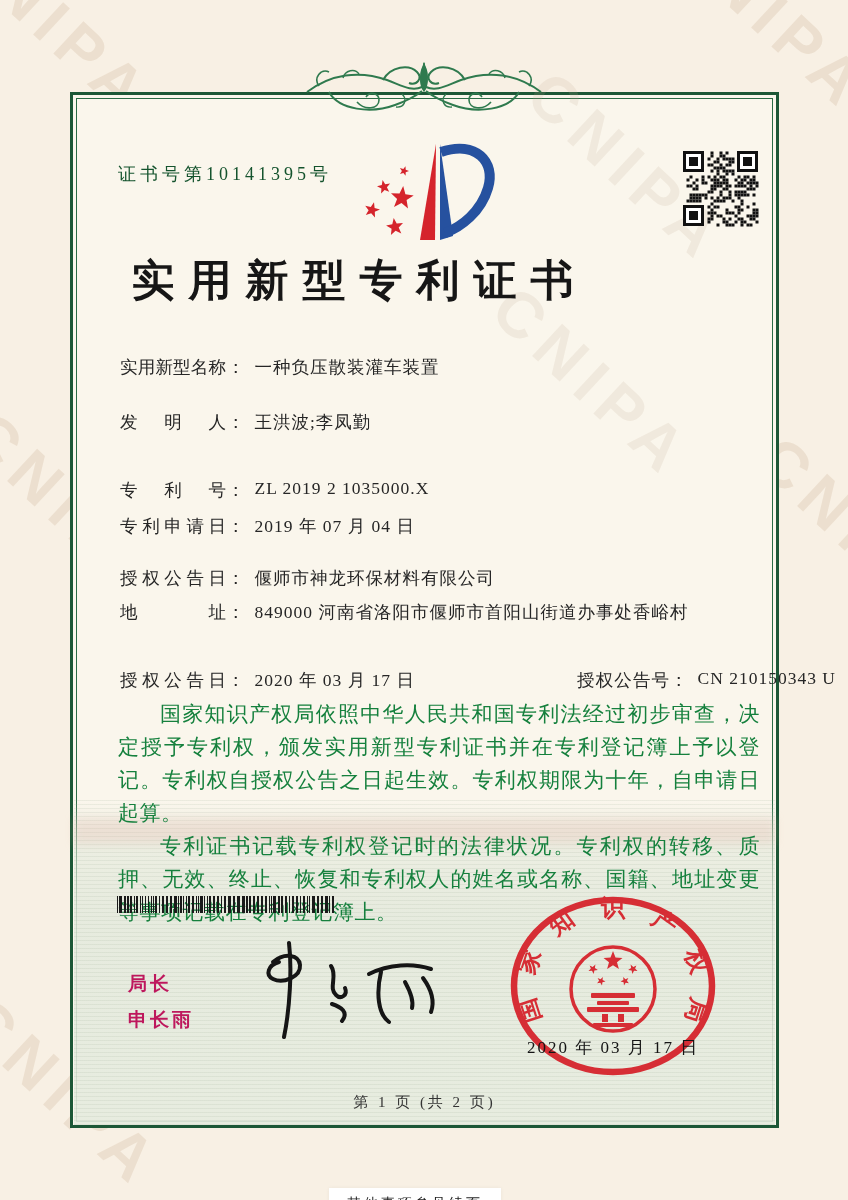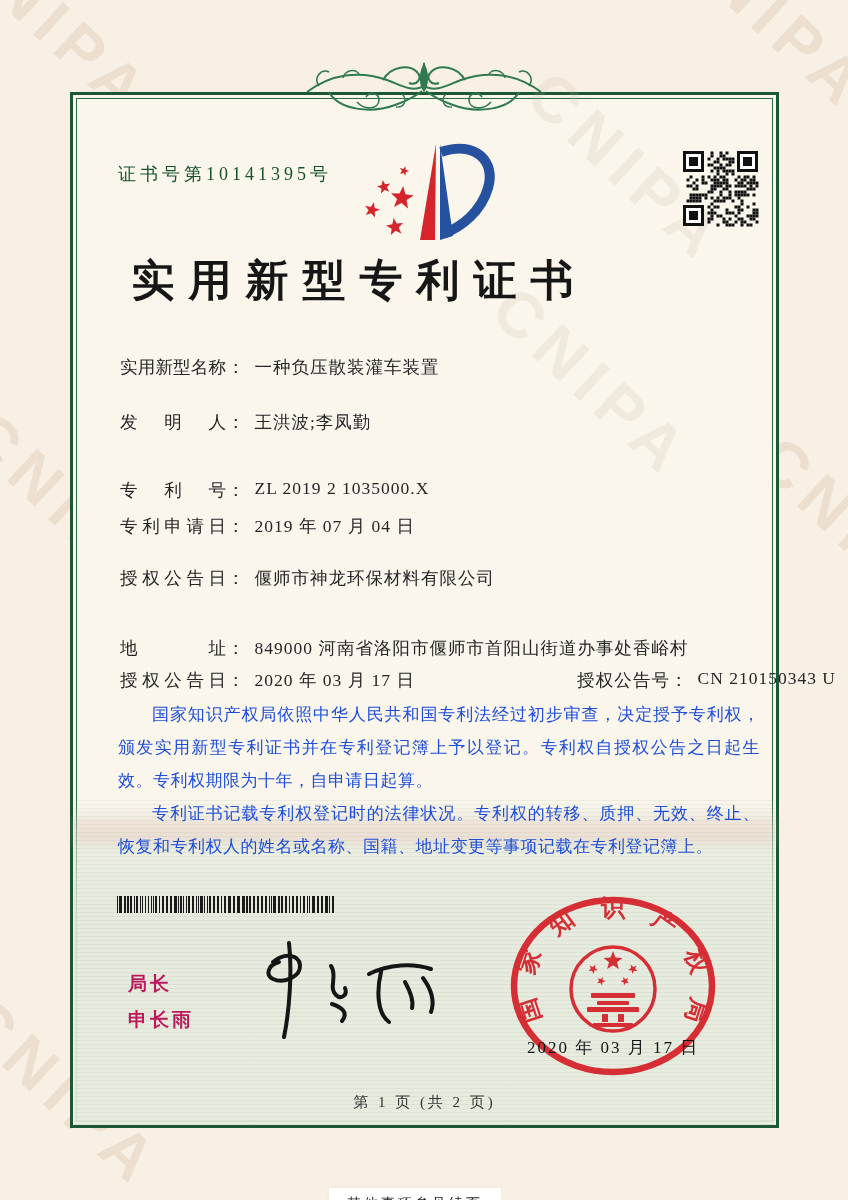--- a/index.html
+++ b/index.html
@@ -50,21 +50,21 @@
   }
   .flabel{
     display:inline-block;width:106px;text-align:justify;text-align-last:justify;
   }
   .colon{margin:0 10px 0 1px;}
   .fvalue{letter-spacing:1px;}
   .grant2{position:absolute;left:445px;top:0;display:flex;}
   .grant2 .flabel{width:92px;margin-left:12px;}
   .body-text{
     position:absolute;left:118px;top:698px;width:642px;z-index:5;
-    font-size:17px;line-height:33px;color:#1d4ed8;text-align:justify;
+    font-size:21px;line-height:33px;color:#15803d;text-align:justify;
   }
   .body-text p{margin:0;text-indent:2em;letter-spacing:0.5px;}
   .barcode{position:absolute;left:117px;top:896px;z-index:5;}
   .director{
     position:absolute;left:128px;top:966px;z-index:5;
     font-family:"Liberation Sans","DejaVu Sans",sans-serif;
     font-size:19px;font-weight:600;color:#be185d;letter-spacing:3px;line-height:36px;
   }
   .signature{position:absolute;left:243px;top:938px;z-index:5;}
   .seal{position:absolute;left:505px;top:893px;z-index:5;opacity:0.95;}
@@ -359,21 +359,21 @@
   <div class="frow" style="top:514px;">
     <span class="flabel">专利申请日</span>
       <span class="colon">：</span>
       <span class="fvalue">2019 年 07 月 04 日</span>
   </div>
   <div class="frow" style="top:566px;">
     <span class="flabel">授权公告日</span>
       <span class="colon">：</span>
       <span class="fvalue">偃师市神龙环保材料有限公司</span>
   </div>
-  <div class="frow" style="top:636px;">
+  <div class="frow" style="top:600px;">
     <span class="flabel">地址</span>
       <span class="colon">：</span>
       <span class="fvalue">849000 河南省洛阳市偃师市首阳山街道办事处香峪村</span>
   </div>
   <div class="frow" style="top:668px;width:640px;">
     <span class="flabel">授权公告日</span>
       <span class="colon">：</span>
       <span class="fvalue">2020 年 03 月 17 日</span>
     <span class="grant2">
       <span class="flabel">授权公告号</span>

